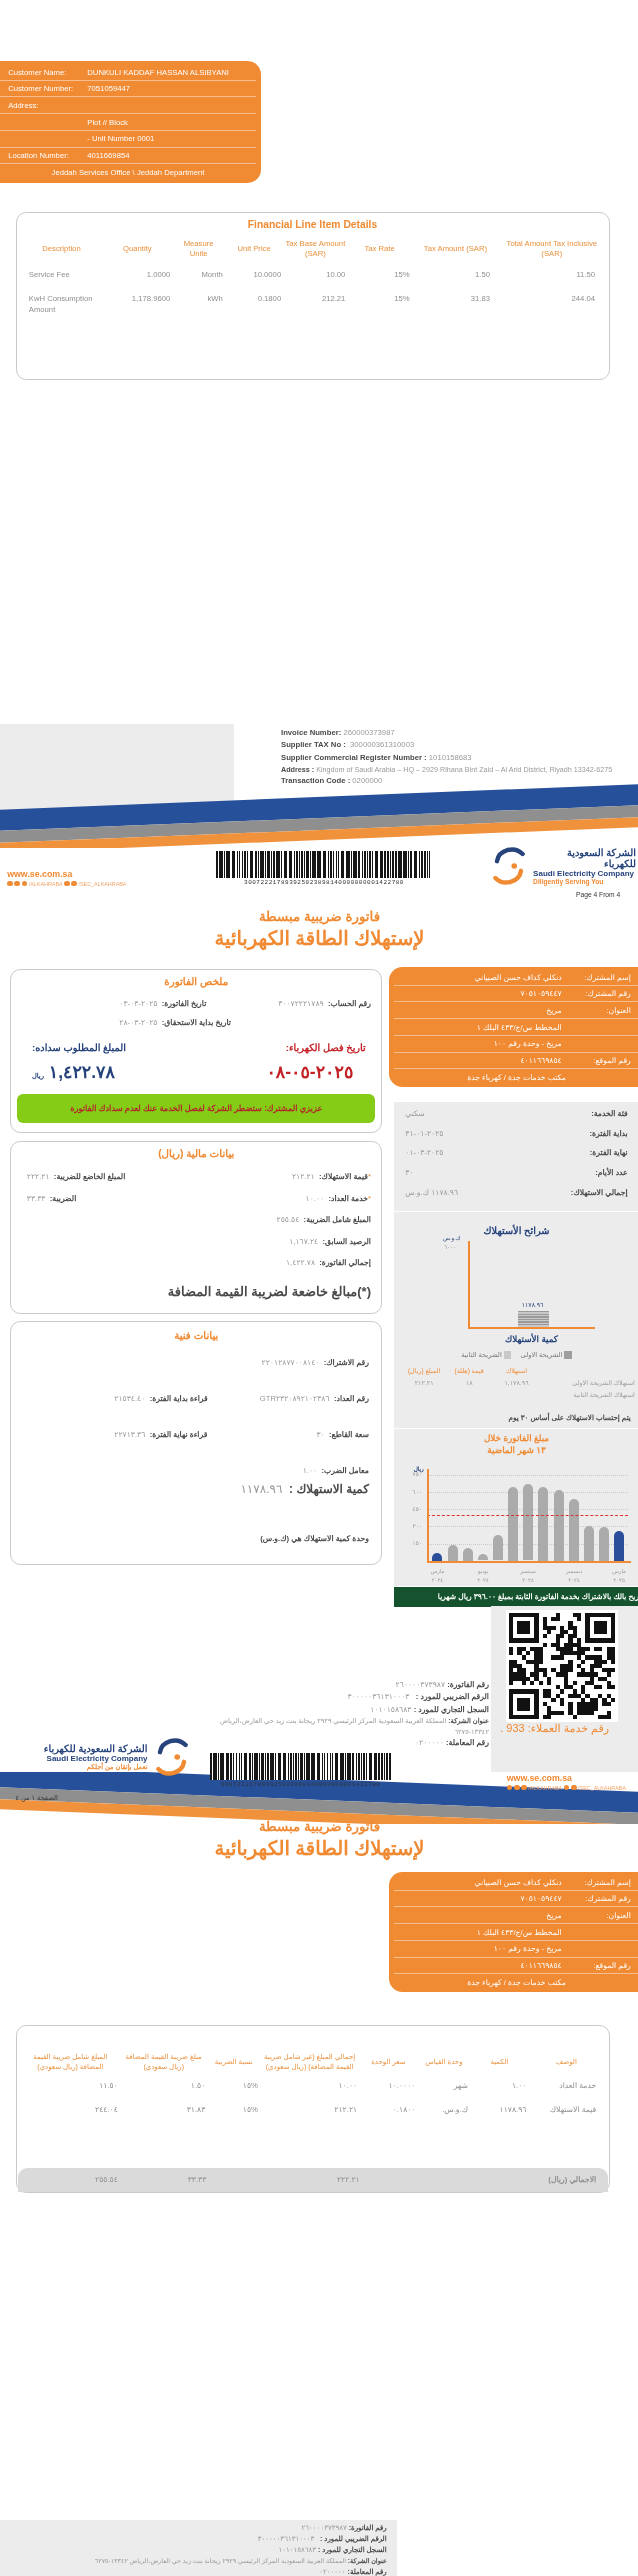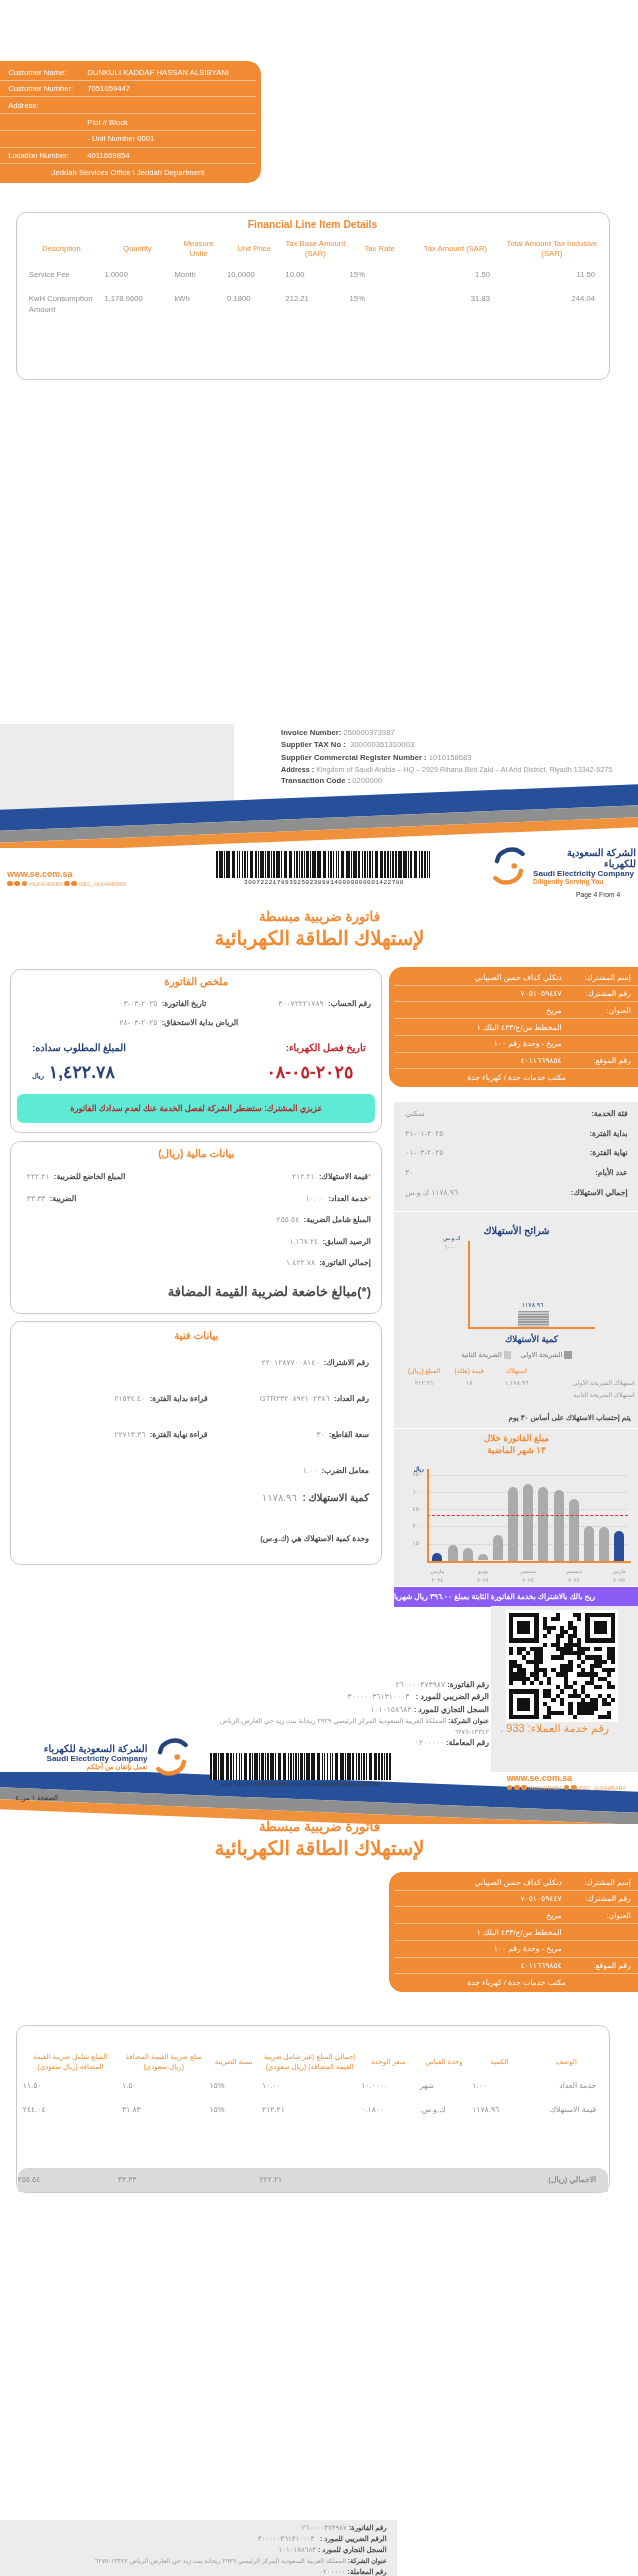--- a/index.html
+++ b/index.html
@@ -30,21 +30,21 @@
   .kl{color:#4A4A4A;font-weight:bold}
   .kv-v{color:#9a9a9a}
   .gray{color:#9a9a9a}
   .dark{color:#4A4A4A}
   .orange{color:#F08A33}
   .blue{color:#26437C}
   .red{color:#C42127}
   
   .ftg{display:grid;grid-template-columns:14% 12% 9% 10% 11% 11% 15% 18%}
   .fth{color:#E9903C;font-size:7.7px;text-align:center;padding:3.1px 2.1px;align-self:center;line-height:1.35}
-  .ftc{color:#8F8F8F;font-size:7.7px;text-align:left;padding:6.2px 2.1px;line-height:1.45}
+  .ftc{color:#8F8F8F;font-size:7.7px;text-align:right;padding:6.2px 2.1px;line-height:1.45}
   .ftc.l{text-align:left;padding-left:8.2px}
   .ftc.r{text-align:right;padding-right:9.3px}
   .ftot{background:#DADADA;border-radius:0 0 9.3px 9.3px;height:24px;align-items:center}
   .ftot div{font-size:7.7px}
   
   .ftg-ar{display:grid;direction:rtl;grid-template-columns:13% 10% 9% 10% 17% 9% 15% 17%}
   .ftg-ar .fth{font-size:7px}
   .ftg-ar .ftc{font-size:7.7px}
   .ftg-ar .ftc.l{text-align:right;padding-right:8.2px;padding-left:0}
   
@@ -72,30 +72,30 @@
   .l-en{color:#26437C;font-size:8px;font-weight:bold}
   .l-tag{color:#F08A33;font-size:6.7px;font-weight:bold}
   
   .webblk{position:absolute;z-index:6}
   .web{color:#F08A33;font-size:8.8px;font-weight:bold}
   .socials{display:flex;gap:1.5px;align-items:center;margin-top:1.5px}
   .ci{width:5.7px;height:5.7px;border-radius:50%;background:#F08A33;display:inline-block}
   .handle{color:#F0A468;font-size:5.4px}
   .pagelbl{position:absolute;font-size:6.7px;color:#333;z-index:7}
   
-  .pink{position:absolute;background:#5eead4;border-radius:6.2px;color:#B3262A;font-weight:bold;text-align:center}
+  .pink{position:absolute;background:#84cc16;border-radius:6.2px;color:#B3262A;font-weight:bold;text-align:center}
   
   .vaxis{position:absolute;width:1.5px;background:#F08A33}
   .haxis{position:absolute;height:2.1px;background:#F08A33}
   .slabbar{position:absolute;background:repeating-linear-gradient(180deg,#9A9A9A 0 1.5px,#C9C9C9 1.5px 2.6px)}
   .sq{width:7.7px;height:7.7px;display:inline-block;vertical-align:middle}
   .sqd{background:#9E9E9E}.sql{background:#C9C9C9}
   .c13{position:absolute}
   .qrbox{position:absolute;background:#fff;padding:3.1px;z-index:5}
-  .banner{position:absolute;background:#8b5cf6;color:#fff;font-weight:bold;text-align:left}
+  .banner{position:absolute;background:#14532d;color:#fff;font-weight:bold;text-align:right}
   .meta-line{font-size:7.7px;line-height:1.6}
   .meta-line b{color:#4A4A4A}
   .meta-line span{color:#9a9a9a}
   .rtl{direction:rtl;text-align:right}
 </style>
 </head>
 <body>
 
 <div class="bill">
 
@@ -240,21 +240,21 @@
         </div>
     <div class="obr center">
           <span>مكتب خدمات جدة / كهرباء جدة</span>
         </div>
   </div>
 
   <div class="card" style="left:10.3px;top:69px;width:370px;height:162px">
     <div class="ctitle" style="top:5.2px">ملخص الفاتورة</div>
     <div class="abs" style="right:10.3px;top:29px;font-size:7.7px"><b class="kl">رقم الحساب:</b>&nbsp;&nbsp;<span class="kv-v" dir="ltr">٣٠٠٧٢٢٢١٧٨٩</span></div>
     <div class="abs" style="left:108px;top:29px;font-size:7.7px"><b class="kl">تاريخ الفاتورة:</b>&nbsp;&nbsp;<span class="kv-v" dir="ltr">٢٠٢٥-٠٣-٠٣</span></div>
-    <div class="abs" style="left:108px;top:48px;font-size:7.7px"><b class="kl">الرياض بداية الاستحقاق:</b>&nbsp;&nbsp;<span class="kv-v" dir="ltr">٢٠٢٥-٠٣-٢٨</span></div>
+    <div class="abs" style="left:108px;top:48px;font-size:7.7px"><b class="kl">تاريخ بداية الاستحقاق:</b>&nbsp;&nbsp;<span class="kv-v" dir="ltr">٢٠٢٥-٠٣-٢٨</span></div>
     <div class="abs red" style="right:15.5px;top:72px;font-size:9.8px;font-weight:bold">تاريخ فصل الكهرباء:</div>
     <div class="abs blue" style="left:20.6px;top:72px;font-size:9.8px;font-weight:bold">المبلغ المطلوب سداده:</div>
     <div class="abs red" dir="ltr" style="right:28px;top:92px;font-size:17.5px;font-weight:bold;letter-spacing:1.5px">٢٠٢٥-٠٥-٠٨</div>
     <div class="abs blue" style="left:20.6px;top:92px;font-size:17.5px;font-weight:bold"><span dir="ltr">١,٤٢٢.٧٨</span> <span style="font-size:6.7px">ريال</span></div>
     <div class="pink" style="left:6.2px;right:6.2px;top:124px;height:29px;font-size:8.2px;line-height:29px">عزيزي المشترك: ستضطر الشركة لفصل الخدمة عنك لعدم سدادك الفاتورة</div>
   </div>
 
   <div class="panel" style="right:0;top:202px;width:245px;height:484px">
     <div class="srow" style="top:7.2px">
           <span class="kl">فئة الخدمة:</span>
@@ -611,21 +611,21 @@
   </div>
 
   <div class="card" style="left:10.3px;top:421px;width:370px;height:242px">
     <div class="ctitle" style="top:7.2px">بيانات فنية</div>
     <div class="abs" style="right:12.4px;top:36px;font-size:7.7px"><b class="kl">رقم الاشتراك:</b>&nbsp;&nbsp;<span class="kv-v">٢٢٠١٢٨٧٧٠٠٨١٤٠</span></div>
     <div class="abs" style="right:12.4px;top:72px;font-size:7.7px"><b class="kl">رقم العداد:</b>&nbsp;&nbsp;<span class="kv-v" dir="ltr">GTR٢٣٢٠٨٩٢١٠٢٣٨٦</span></div>
     <div class="abs" style="left:103px;top:72px;font-size:7.7px"><b class="kl">قراءة بداية الفترة:</b>&nbsp;&nbsp;<span class="kv-v" dir="ltr">٢١٥٣٤.٤٠</span></div>
     <div class="abs" style="right:12.4px;top:108px;font-size:7.7px"><b class="kl">سعة القاطع:</b>&nbsp;&nbsp;<span class="kv-v">٣٠</span></div>
     <div class="abs" style="left:103px;top:108px;font-size:7.7px"><b class="kl">قراءة نهاية الفترة:</b>&nbsp;&nbsp;<span class="kv-v" dir="ltr">٢٢٧١٣.٣٦</span></div>
     <div class="abs" style="right:12.4px;top:144px;font-size:7.7px"><b class="kl">معامل الضرب:</b>&nbsp;&nbsp;<span class="kv-v" dir="ltr">١.٠٠</span></div>
-    <div class="abs" style="right:12.4px;top:170px;font-size:10px"><b class="kl">كمية الاستهلاك :</b>&nbsp;&nbsp;<span class="kv-v" dir="ltr">١١٧٨.٩٦</span></div>
+    <div class="abs" style="right:12.4px;top:160px;font-size:12px"><b class="kl">كمية الاستهلاك :</b>&nbsp;&nbsp;<span class="kv-v" dir="ltr">١١٧٨.٩٦</span></div>
     <div class="abs kl" style="right:12.4px;top:212px;font-size:7.7px">وحدة كمية الاستهلاك هي (ك.و.س)</div>
   </div>
 
   <div class="stripes" style="top:872px;height:52px">
         <div class="sw dn" style="top:7.2px">
           <div class="s1"></div>
           <div class="s2"></div>
           <div class="s3"></div>
         </div>
       </div>

